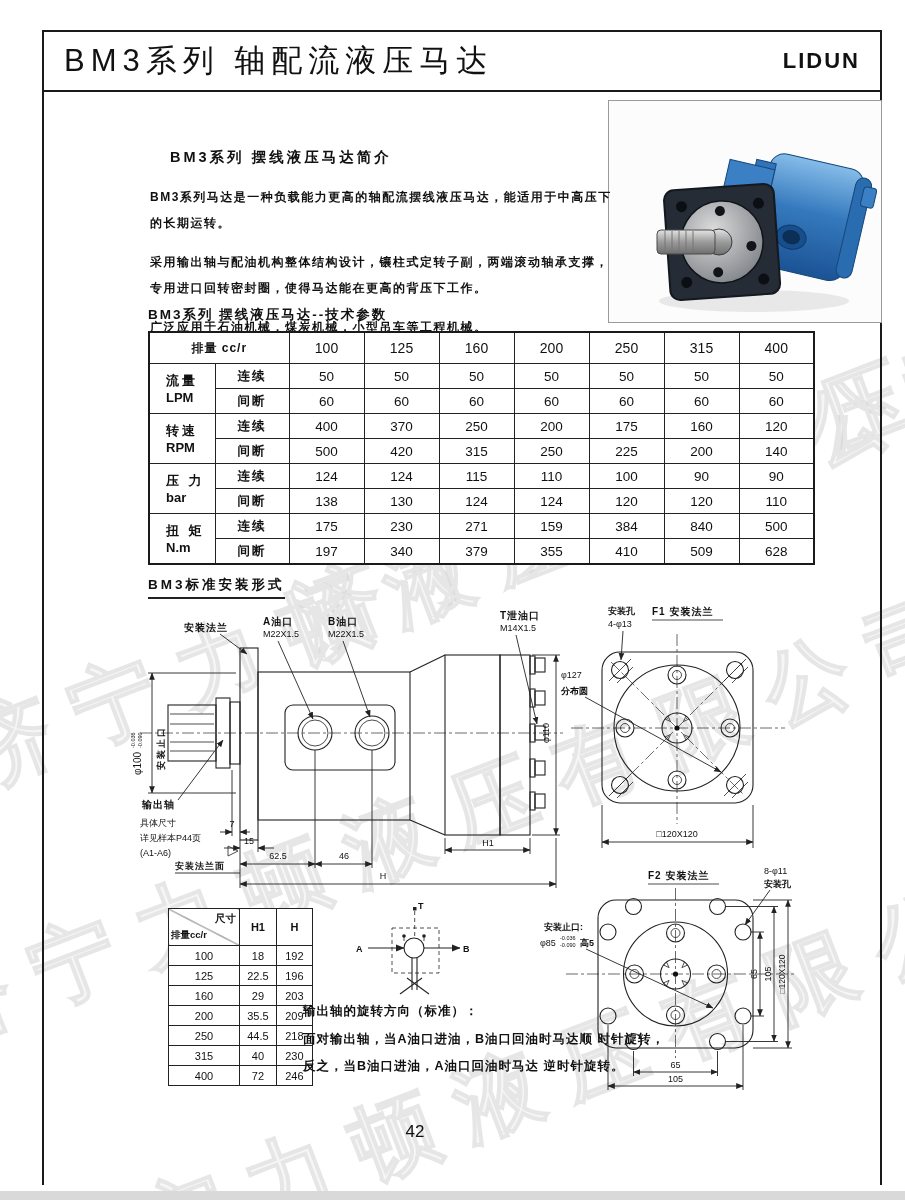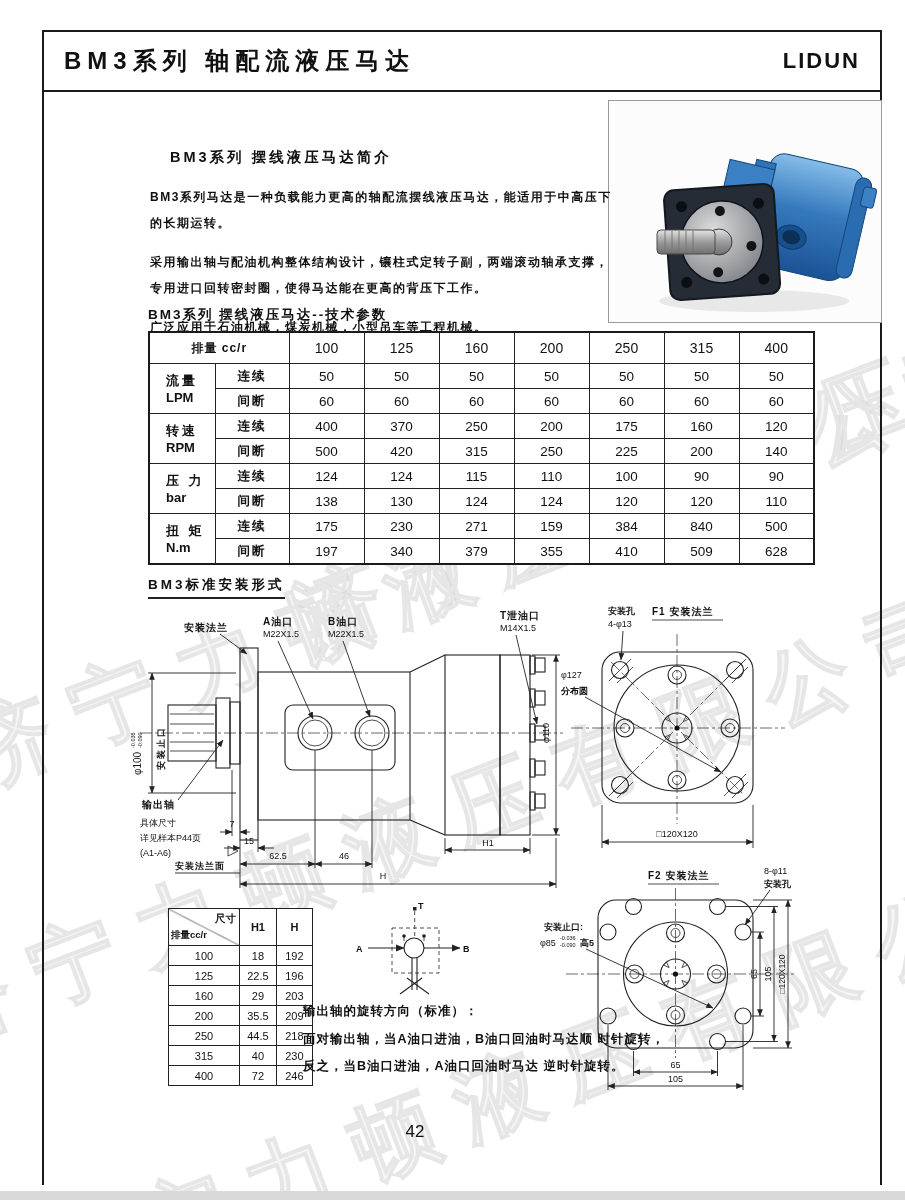--- a/index.html
+++ b/index.html
@@ -6,21 +6,21 @@
   .page{position:relative;width:905px;height:1200px;background:#fff;overflow:hidden;
         font-family:"Liberation Sans","DejaVu Sans",sans-serif;color:#111;}
   .wm{position:absolute;font-weight:bold;white-space:nowrap;transform:rotate(-21deg);
       transform-origin:left center;color:rgba(0,0,0,0.035);-webkit-text-stroke:1.3px #e6e6e6;
       letter-spacing:26px;font-size:86px;pointer-events:none;}
   .frame{position:absolute;left:42px;top:30px;width:836px;height:1155px;
          border-left:2px solid #1a1a1a;border-right:2px solid #1a1a1a;}
   .hdr{position:absolute;left:42px;top:30px;width:840px;height:62px;border:2px solid #1a1a1a;
        box-sizing:border-box;display:flex;align-items:center;justify-content:space-between;
        padding:0 20px;background:#fff;}
-  .hdr .ttl{font-size:24px;font-weight:bold;letter-spacing:6px;}
+  .hdr .ttl{font-size:31px;font-weight:normal;letter-spacing:6px;}
   .hdr .brand{font-size:22px;font-weight:bold;letter-spacing:2px;}
   .photo{position:absolute;left:608px;top:100px;width:272px;height:221px;border:1px solid #9a9a9a;background:#fcfcfc;}
   .intro-h{position:absolute;left:135px;top:148px;font-size:14.5px;font-weight:bold;letter-spacing:3px;margin-left:35px;}
   .intro{position:absolute;left:150px;top:184px;width:465px;font-size:12px;font-weight:bold;
          letter-spacing:1.5px;line-height:26px;}
   .intro p{margin:0 0 13px 0;}
   .spec-ttl{position:absolute;left:148px;top:306px;font-size:13.5px;font-weight:bold;letter-spacing:2px;}
   table{border-collapse:collapse;background:#fff;}
   #specs-table{position:absolute;left:148px;top:331px;width:667px;table-layout:fixed;border:2px solid #1a1a1a;}
   #specs-table th,#specs-table td{border:1px solid #222;text-align:center;padding:0;height:24px;}

